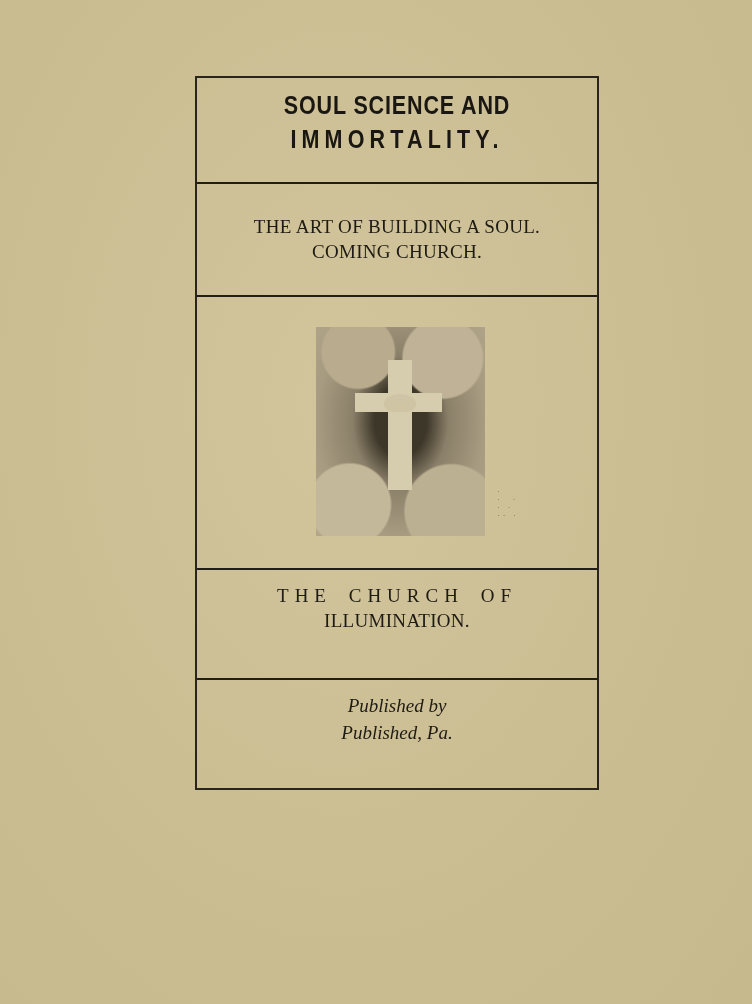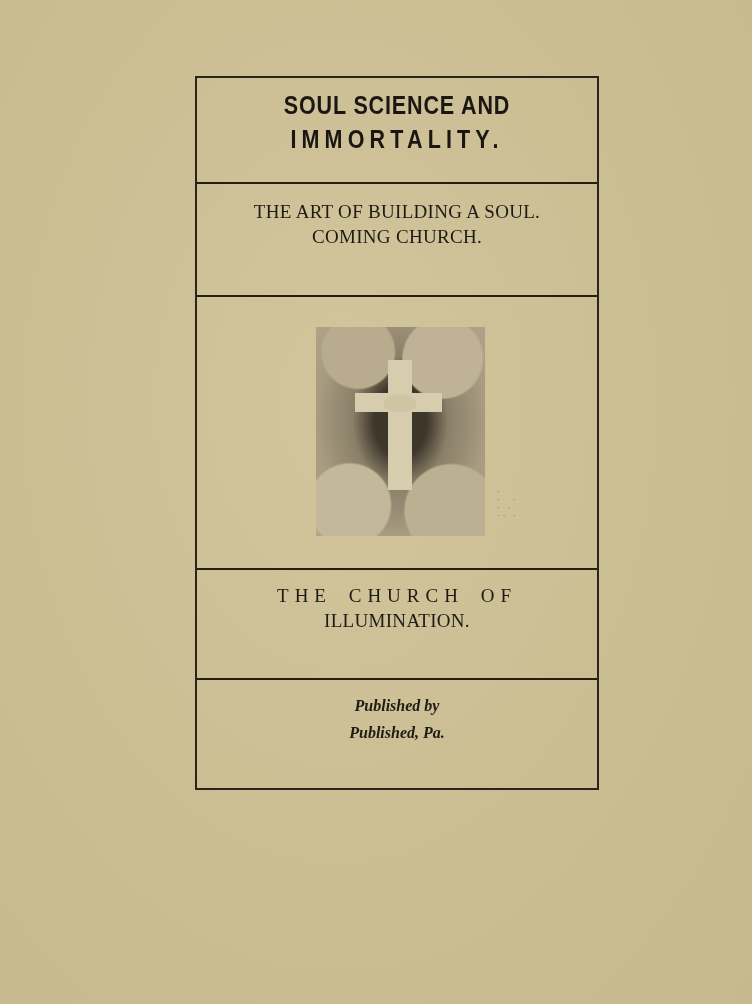--- a/index.html
+++ b/index.html
@@ -30,21 +30,21 @@
     font-family:"Liberation Sans", sans-serif; font-weight:bold;
     font-size:25px; line-height:34px; color:#1a1712;
     transform:scaleX(0.86);
   }
   .title .l1 { letter-spacing:1px; display:block; }
   .title .l2 { letter-spacing:6px; display:block; }
   .sub { font-size:19px; line-height:25px; letter-spacing:0.3px; }
   .sub span { display:block; }
   .sub .wide { letter-spacing:2px; word-spacing:6px; }
   .sub .wider { letter-spacing:6px; word-spacing:6px;font-family:Liberation Serif, serif; }
-  .pub { font-style:italic; font-size:16px; line-height:27px;font-weight:bold; }
+  .pub { font-style:italic; font-size:19px; line-height:27px; }
   .pub span { display:block; }
   .illustration {
     position:absolute; left:119px; top:249px; width:169px; height:209px;
     background:
       radial-gradient(circle at 20% 85%, #c4b89a 0 18%, transparent 19%),
       radial-gradient(circle at 80% 88%, #bcb093 0 20%, transparent 21%),
       radial-gradient(circle at 75% 15%, #bfb296 0 18%, transparent 19%),
       radial-gradient(circle at 25% 12%, #b8ab8e 0 16%, transparent 17%),
       radial-gradient(ellipse at 50% 45%, #3d372a 0 22%, #8a7f68 40%, #a79c81 70%, #b2a78b 100%);
   }
@@ -72,21 +72,21 @@
 
 <div class="frame">
 
   <div class="sec title" style="top:10px;">
     <span class="l1">SOUL SCIENCE AND</span>
     <span class="l2">IMMORTALITY.</span>
   </div>
 
   <div class="divider" style="top:104px;"></div>
 
-  <div class="sec sub" style="top:121px;">
+  <div class="sec sub" style="top:136px;">
     <span>THE ART OF BUILDING A SOUL.</span>
     <span>COMING CHURCH.</span>
   </div>
 
   <div class="divider" style="top:217px;"></div>
 
   <div class="illustration">
     <div class="cross-v"></div>
     <div class="cross-h"></div>
     <div class="dove"></div>

